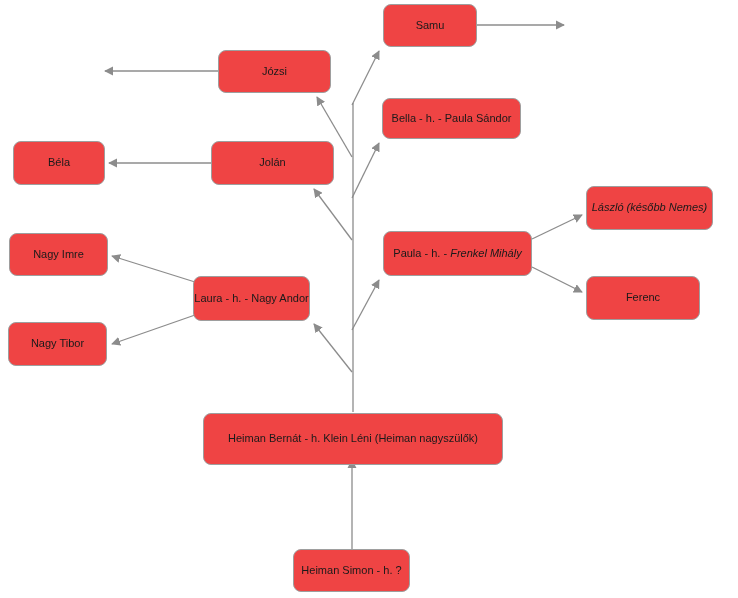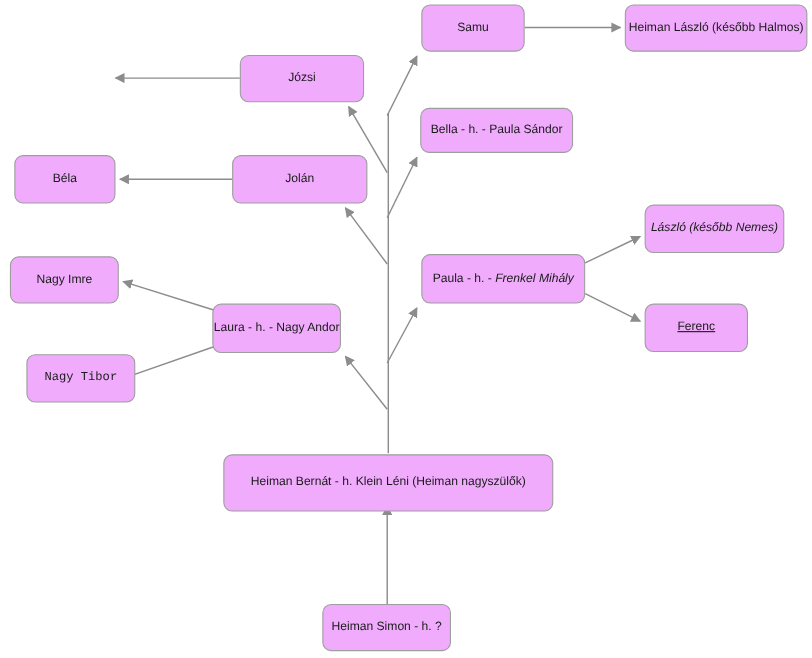--- a/index.html
+++ b/index.html
@@ -21,21 +21,21 @@
     position: absolute;
     left: 0;
     top: 0;
     width: 738px;
     height: 598px;
     pointer-events: none;
   }
   .node {
     position: absolute;
     box-sizing: border-box;
-    background: #f0abfc;
+    background: #ef4444;
     border: 1px solid #9e9e9e;
     border-radius: 8px;
     display: flex;
     align-items: center;
     justify-content: center;
     text-align: center;
     color: #1a1a1a;
     font-size: 11px;
     line-height: 1.25;
     font-family: "Liberation Sans", sans-serif;
@@ -106,45 +106,42 @@
   </div>
 
   <div class="node" style="left:9px; top:233px; width:99px; height:43px;">
     <span class="label">Nagy Imre</span>
   </div>
 
   <div class="node" style="left:193px; top:276px; width:117px; height:45px;">
     <span class="label">Laura - h. - Nagy Andor</span>
   </div>
 
-  <div class="node" style="left:24px; top:322px; width:99px; height:44px;font-family:Liberation Mono, monospace;">
+  <div class="node" style="left:8px; top:322px; width:99px; height:44px;">
     <span class="label">Nagy Tibor</span>
   </div>
 
   <div class="node" style="left:383px; top:4px; width:94px; height:43px;">
     <span class="label">Samu</span>
   </div>
 
-  <div class="node" style="left:568px; top:4px; width:166px; height:43px;">
-    <span class="label">Heiman László (később Halmos)</span>
-  </div>
 
   <div class="node" style="left:382px; top:98px; width:139px; height:41px;">
     <span class="label">Bella - h. - Paula Sándor</span>
   </div>
 
   <div class="node" style="left:383px; top:231px; width:149px; height:45px;">
     <span class="label"><span>Paula - h. - </span><span class="ital">Frenkel Mihály</span></span>
   </div>
 
   <div class="node" style="left:586px; top:186px; width:127px; height:44px;font-style:italic;">
     <span class="label">László (később Nemes)</span>
   </div>
 
-  <div class="node" style="left:586px; top:276px; width:94px; height:44px;text-decoration:underline;">
+  <div class="node" style="left:586px; top:276px; width:114px; height:44px;">
     <span class="label">Ferenc</span>
   </div>
 
   <div class="node" style="left:203px; top:413px; width:300px; height:52px;">
     <span class="label">Heiman Bernát - h. Klein Léni (Heiman nagyszülők)</span>
   </div>
 
   <div class="node" style="left:293px; top:549px; width:117px; height:43px;">
     <span class="label">Heiman Simon - h.  ?</span>
   </div>

